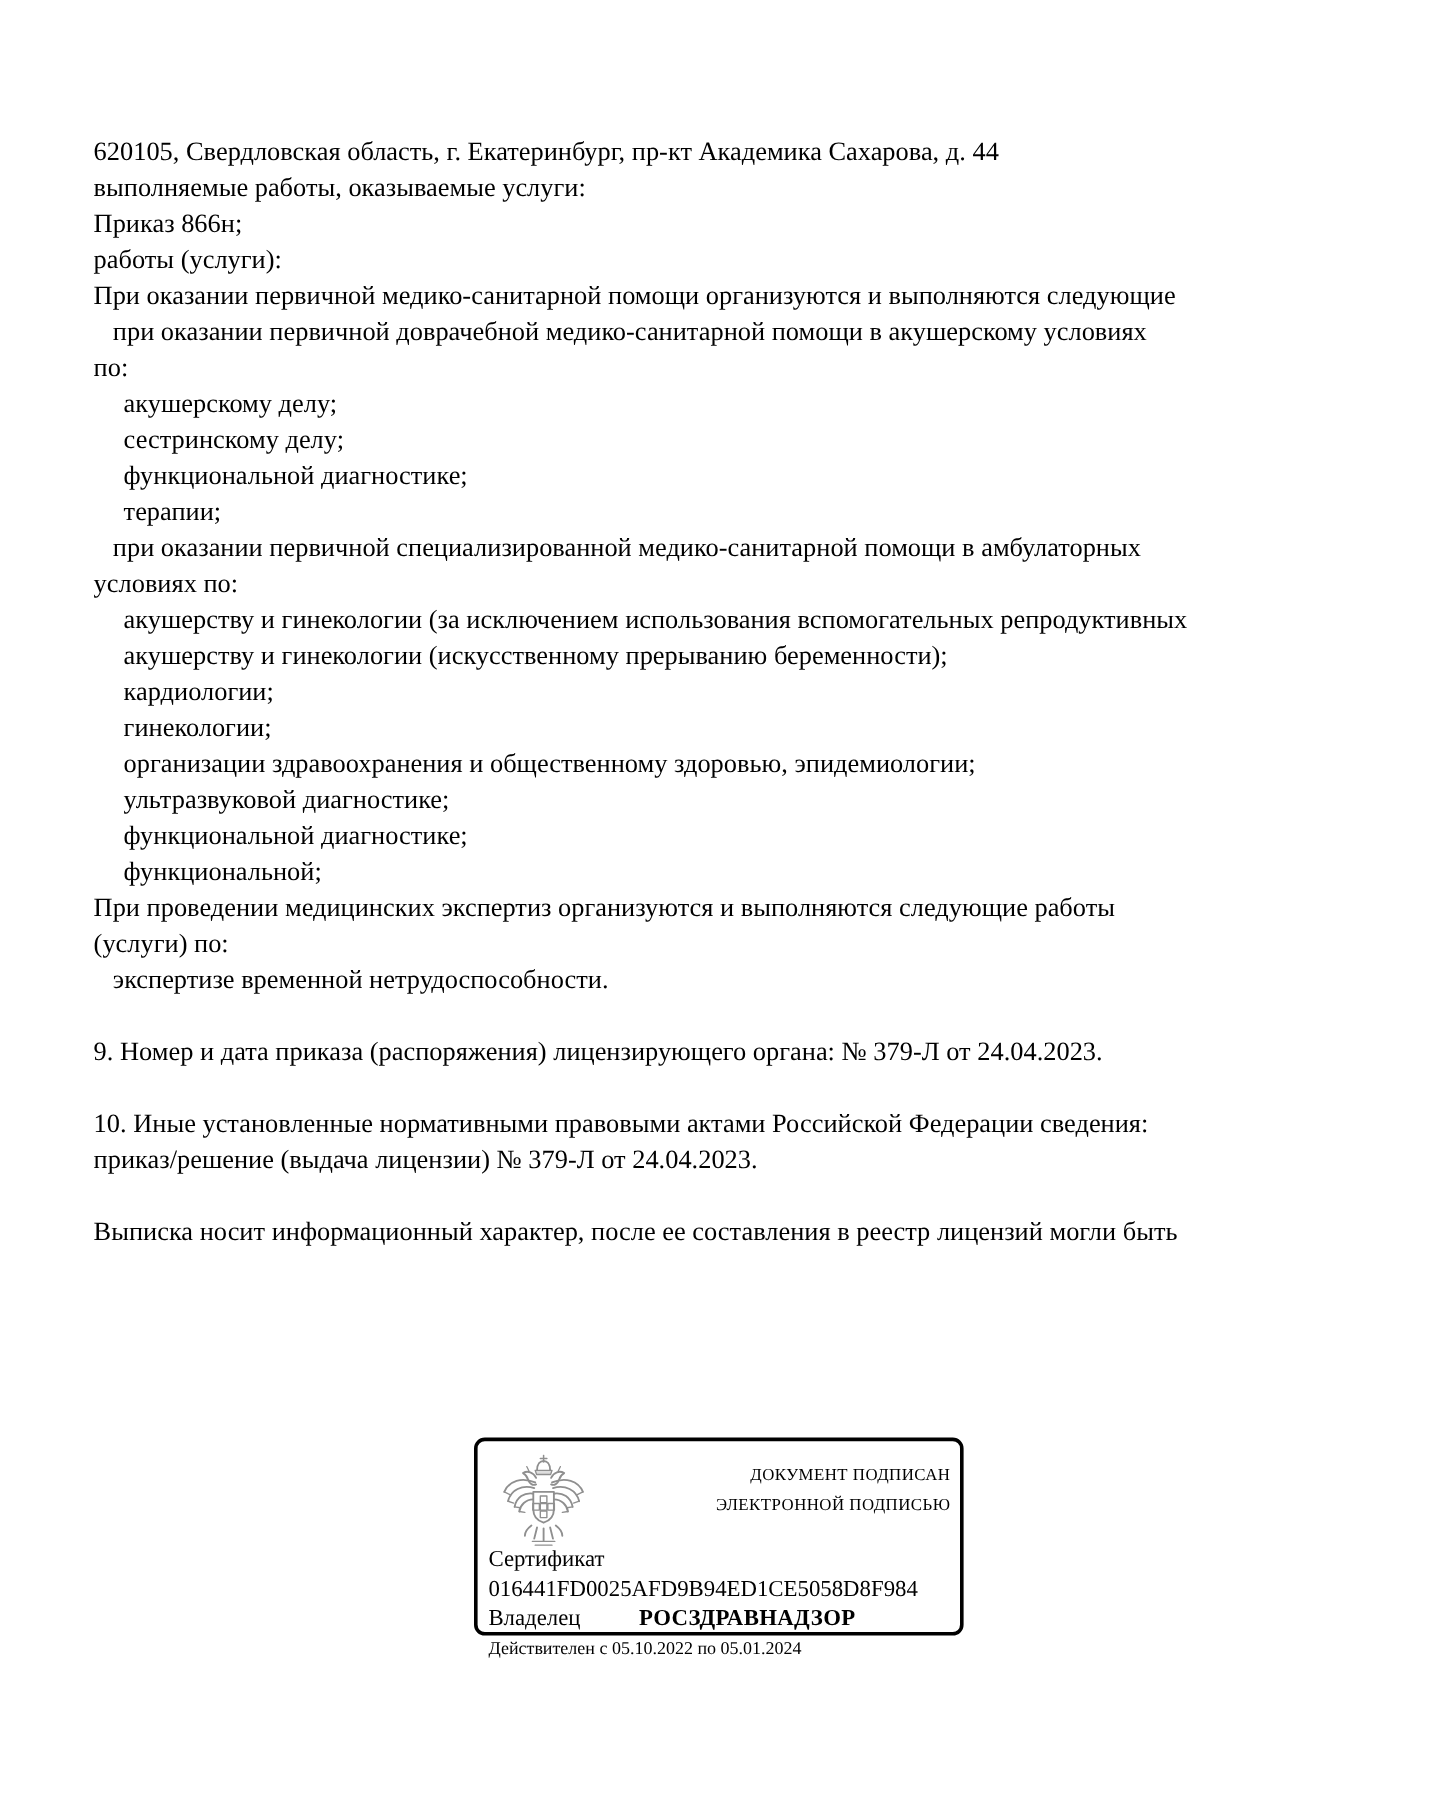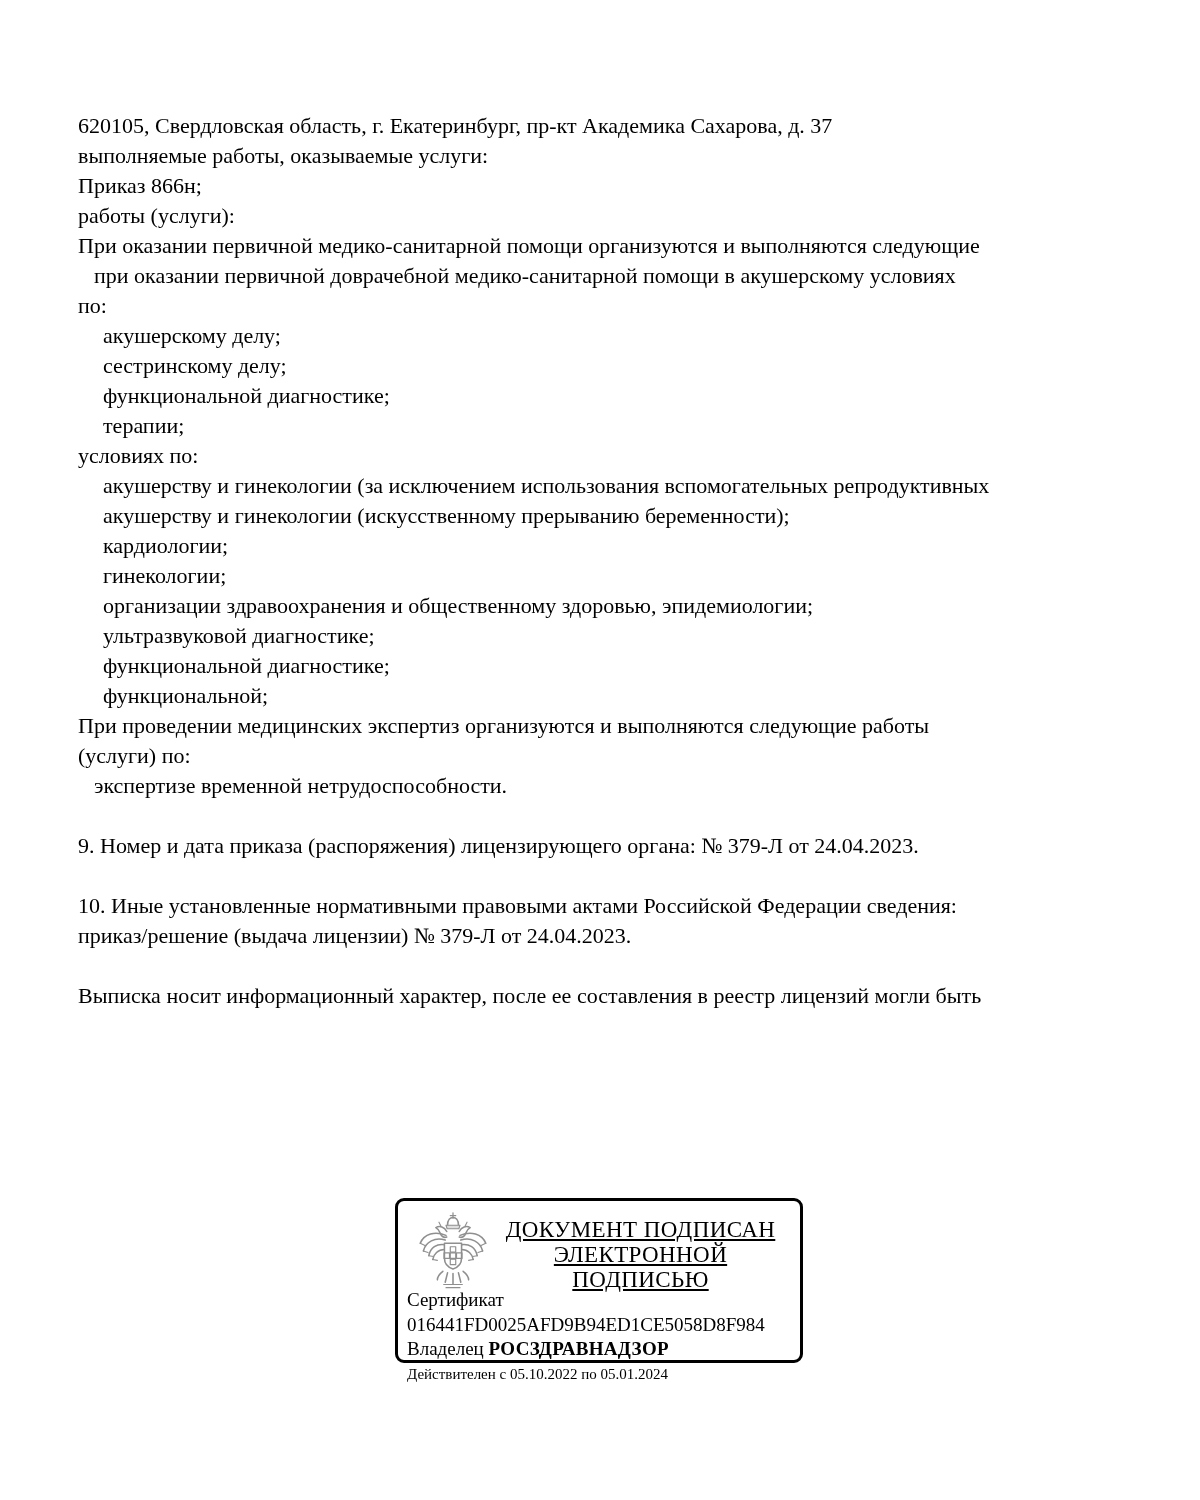--- a/index.html
+++ b/index.html
@@ -44,50 +44,50 @@
   }
   .emblem {
     flex: none;
     width: 72px;
     height: 78px;
     margin-left: 11px;
     margin-top: 2px;
   }
   .stamp-title {
     flex: 1;
-    text-align: center;
-    font-size: 23px;
+    text-align: right;
+    font-size: 14px;
     line-height: 25px;
     letter-spacing: 0.4px;
     padding-top: 7px;
-    text-decoration: underline;
   }
   .stamp-line {
     font-size: 19px;
     line-height: 24.5px;
     padding-left: 1px;
   }
   .stamp-line.small { font-size: 15px; }
-  .owner-value { font-weight: bold; letter-spacing: 0.3px; }
+  .owner-value { font-weight: bold; letter-spacing: 0.3px; margin-left: 44px; }
 </style>
 </head>
 <body>
 
 <div class="body-text">
-    <div class="doc-line indent-0">620105, Свердловская область, г. Екатеринбург, пр-кт Академика Сахарова, д. 37</div>
+    <div class="doc-line indent-0">620105, Свердловская область, г. Екатеринбург, пр-кт Академика Сахарова, д. 44</div>
     <div class="doc-line indent-0">выполняемые работы, оказываемые услуги:</div>
     <div class="doc-line indent-0">Приказ 866н;</div>
     <div class="doc-line indent-0">работы (услуги):</div>
     <div class="doc-line indent-0">При оказании первичной медико-санитарной помощи организуются и выполняются следующие</div>
     <div class="doc-line indent-1">при оказании первичной доврачебной медико-санитарной помощи в акушерскому условиях</div>
     <div class="doc-line indent-0">по:</div>
     <div class="doc-line indent-2">акушерскому делу;</div>
     <div class="doc-line indent-2">сестринскому делу;</div>
     <div class="doc-line indent-2">функциональной диагностике;</div>
     <div class="doc-line indent-2">терапии;</div>
+    <div class="doc-line indent-1">при оказании первичной специализированной медико-санитарной помощи в амбулаторных</div>
     <div class="doc-line indent-0">условиях по:</div>
     <div class="doc-line indent-2">акушерству и гинекологии (за исключением использования вспомогательных репродуктивных</div>
     <div class="doc-line indent-2">акушерству и гинекологии (искусственному прерыванию беременности);</div>
     <div class="doc-line indent-2">кардиологии;</div>
     <div class="doc-line indent-2">гинекологии;</div>
     <div class="doc-line indent-2">организации здравоохранения и общественному здоровью, эпидемиологии;</div>
     <div class="doc-line indent-2">ультразвуковой диагностике;</div>
     <div class="doc-line indent-2">функциональной диагностике;</div>
     <div class="doc-line indent-2">функциональной;</div>
     <div class="doc-line indent-0">При проведении медицинских экспертиз организуются и выполняются следующие работы</div>

